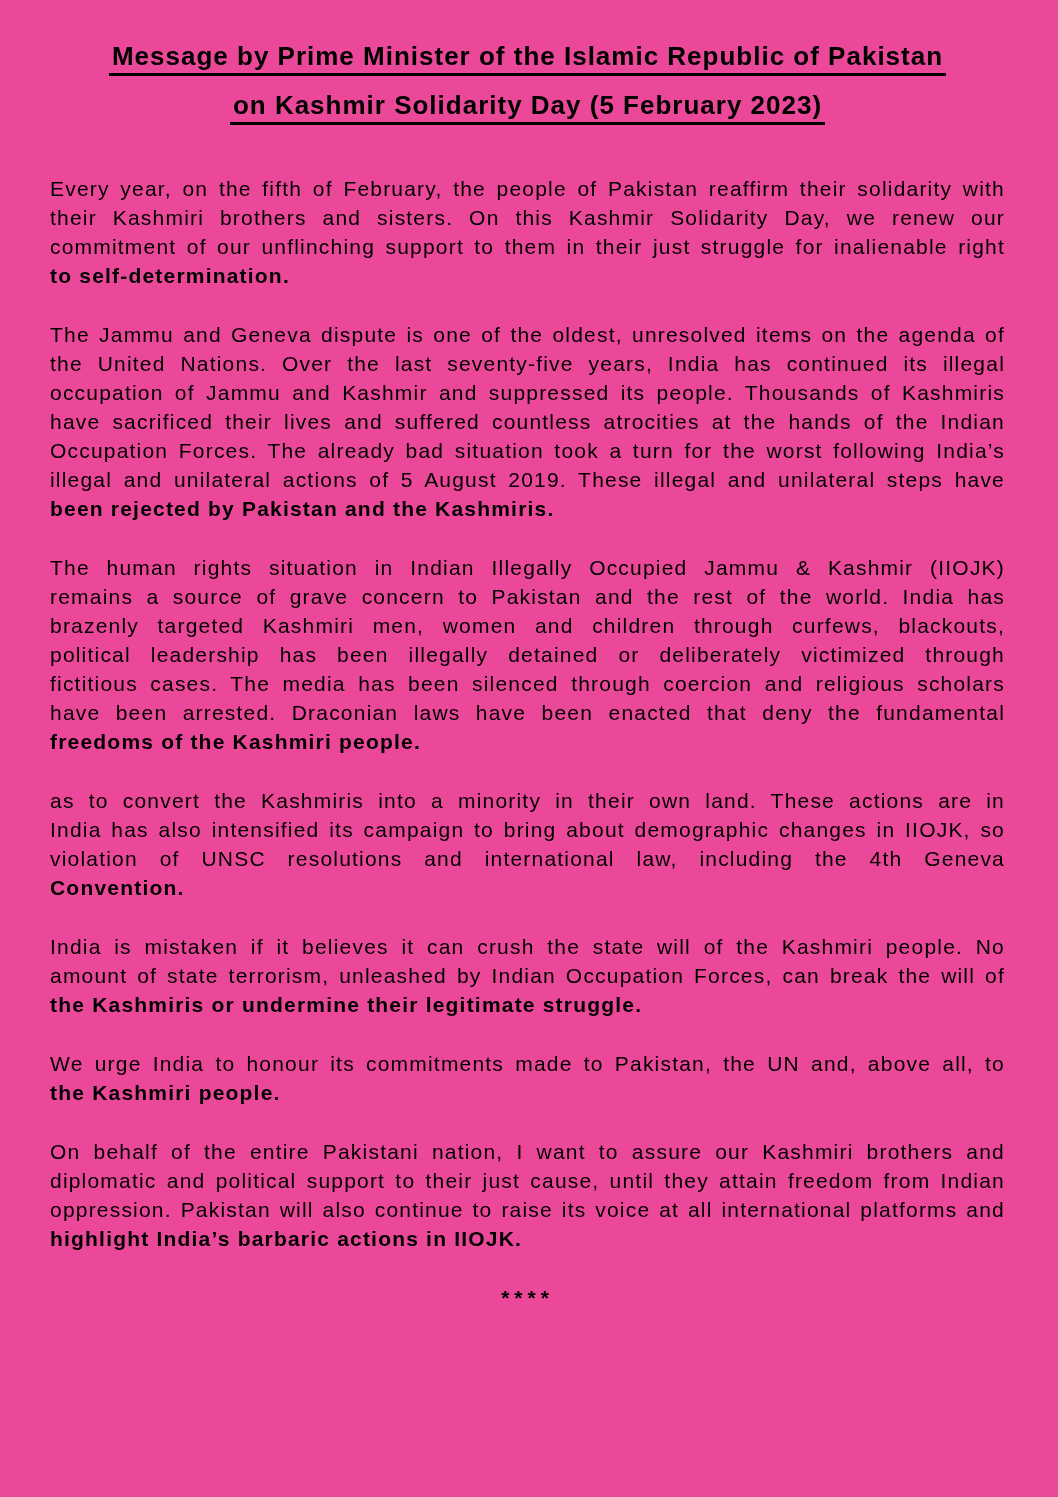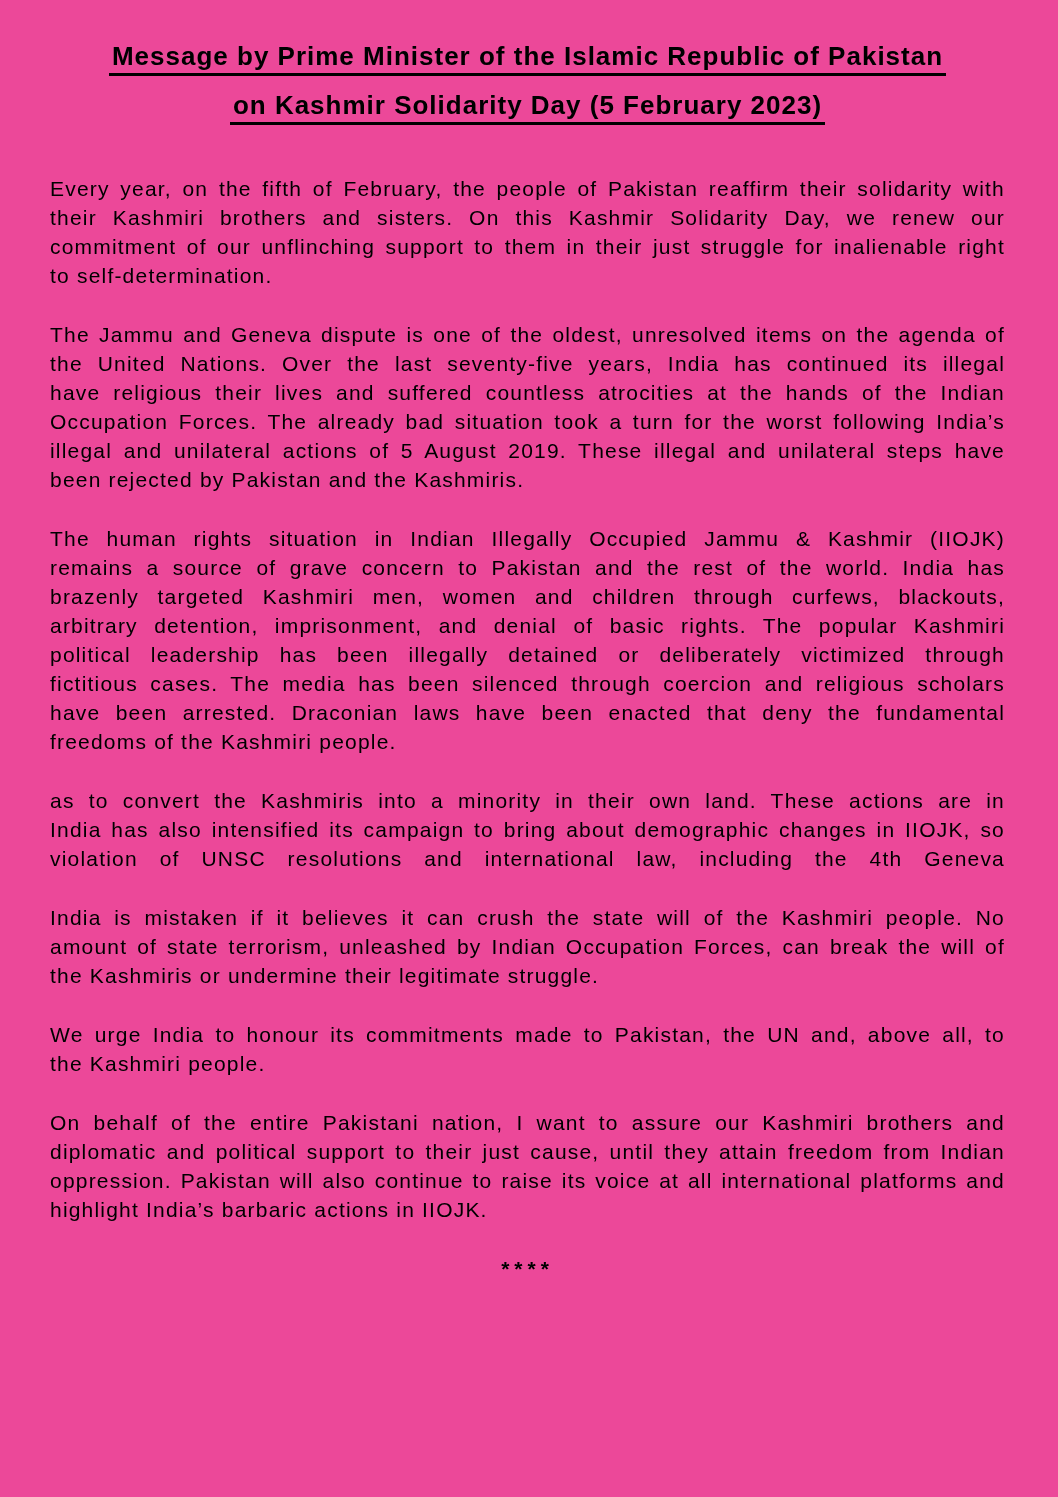--- a/index.html
+++ b/index.html
@@ -44,20 +44,21 @@
   .para {
     margin: 0 0 30px 0;
   }
   .line {
     text-align: justify;
     text-align-last: justify;
     white-space: normal;
   }
   .line.last {
     text-align-last: left;
+    font-weight: bold;
   }
   .footer-stars {
     margin-top: 0;
     text-align: center;
     font-size: 21px;
     font-weight: bold;
     letter-spacing: 5px;
     line-height: 29px;
   }
 </style>
@@ -74,39 +75,40 @@
   <div class="doc-body" id="paragraphs">
       <div class="para">
         <div class="line">Every year, on the fifth of February, the people of Pakistan reaffirm their solidarity with</div>
         <div class="line">their Kashmiri brothers and sisters. On this Kashmir Solidarity Day, we renew our</div>
         <div class="line">commitment of our unflinching support to them in their just struggle for inalienable right</div>
         <div class="line last">to self-determination.</div>
       </div>
       <div class="para">
         <div class="line">The Jammu and Geneva dispute is one of the oldest, unresolved items on the agenda of</div>
         <div class="line">the United Nations. Over the last seventy-five years, India has continued its illegal</div>
-        <div class="line">have religious their lives and suffered countless atrocities at the hands of the Indian</div>
+        <div class="line">occupation of Jammu and Kashmir and suppressed its people. Thousands of Kashmiris</div>
+        <div class="line">have sacrificed their lives and suffered countless atrocities at the hands of the Indian</div>
         <div class="line">Occupation Forces. The already bad situation took a turn for the worst following India’s</div>
         <div class="line">illegal and unilateral actions of 5 August 2019. These illegal and unilateral steps have</div>
         <div class="line last">been rejected by Pakistan and the Kashmiris.</div>
       </div>
       <div class="para">
         <div class="line">The human rights situation in Indian Illegally Occupied Jammu &amp; Kashmir (IIOJK)</div>
         <div class="line">remains a source of grave concern to Pakistan and the rest of the world. India has</div>
         <div class="line">brazenly targeted Kashmiri men, women and children through curfews, blackouts,</div>
-        <div class="line">arbitrary detention, imprisonment, and denial of basic rights. The popular Kashmiri</div>
         <div class="line">political leadership has been illegally detained or deliberately victimized through</div>
         <div class="line">fictitious cases. The media has been silenced through coercion and religious scholars</div>
         <div class="line">have been arrested. Draconian laws have been enacted that deny the fundamental</div>
         <div class="line last">freedoms of the Kashmiri people.</div>
       </div>
       <div class="para">
         <div class="line">as to convert the Kashmiris into a minority in their own land. These actions are in</div>
         <div class="line">India has also intensified its campaign to bring about demographic changes in IIOJK, so</div>
         <div class="line">violation of UNSC resolutions and international law, including the 4th Geneva</div>
+        <div class="line last">Convention.</div>
       </div>
       <div class="para">
         <div class="line">India is mistaken if it believes it can crush the state will of the Kashmiri people. No</div>
         <div class="line">amount of state terrorism, unleashed by Indian Occupation Forces, can break the will of</div>
         <div class="line last">the Kashmiris or undermine their legitimate struggle.</div>
       </div>
       <div class="para">
         <div class="line">We urge India to honour its commitments made to Pakistan, the UN and, above all, to</div>
         <div class="line last">the Kashmiri people.</div>
       </div>

